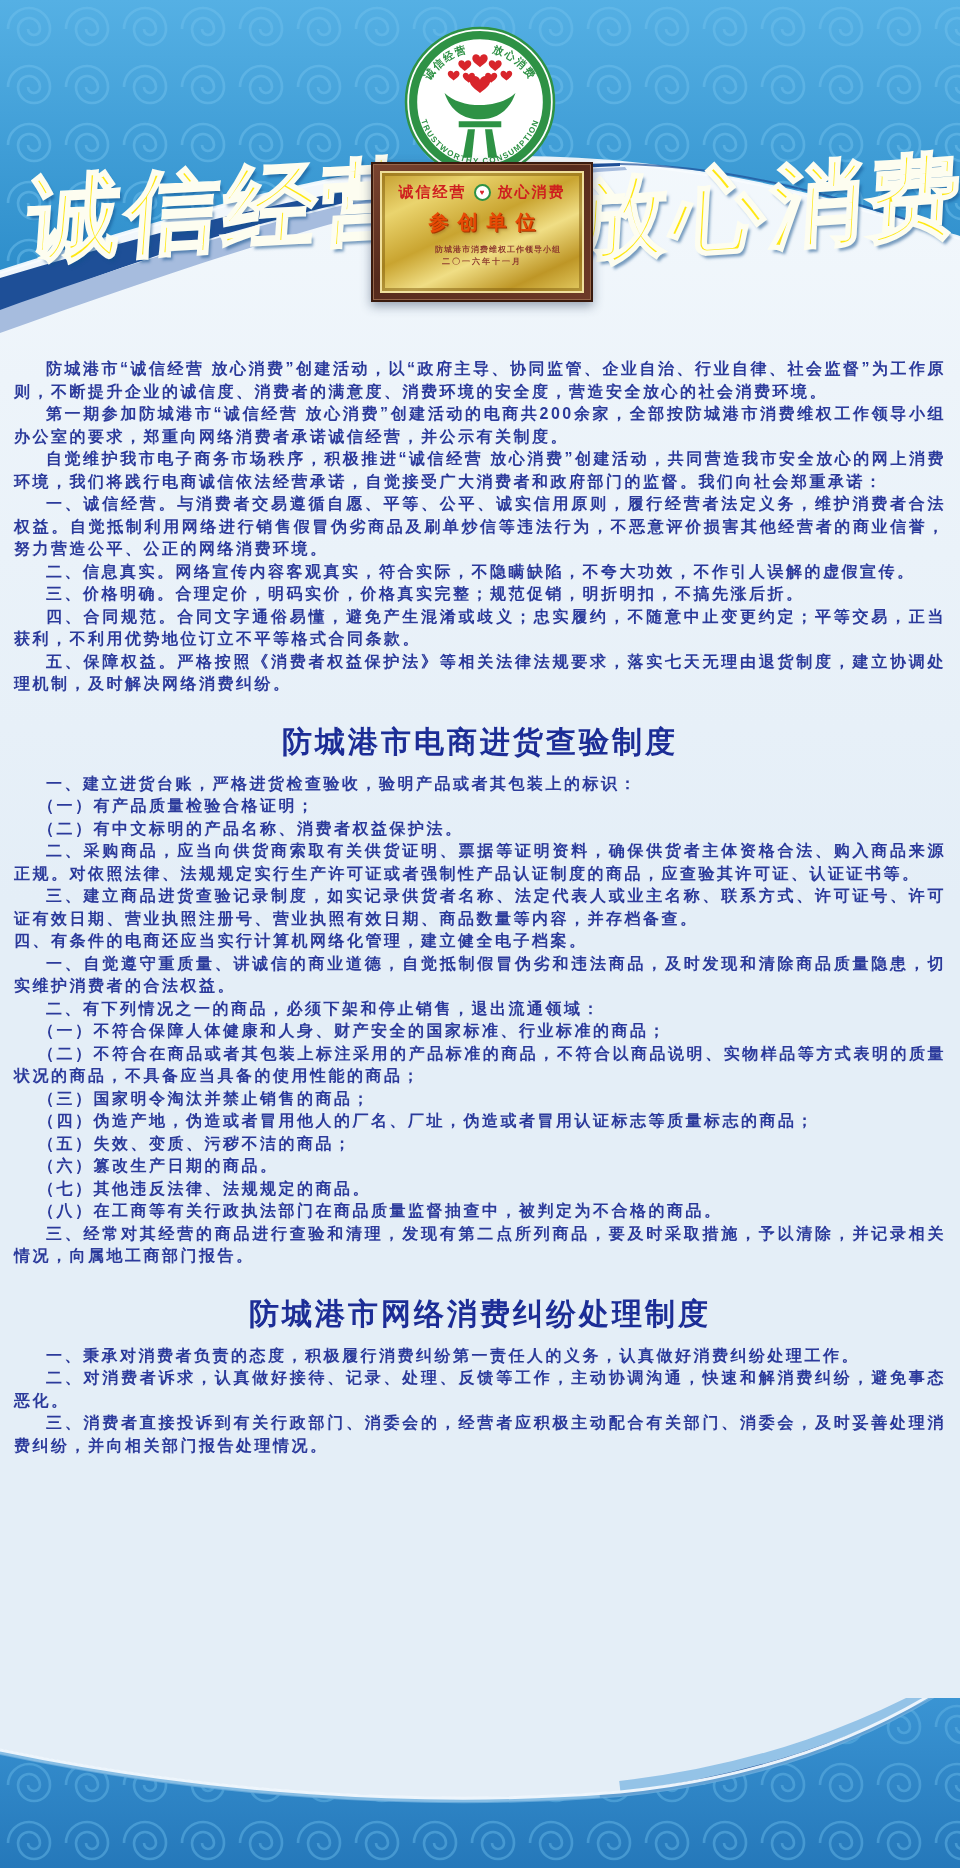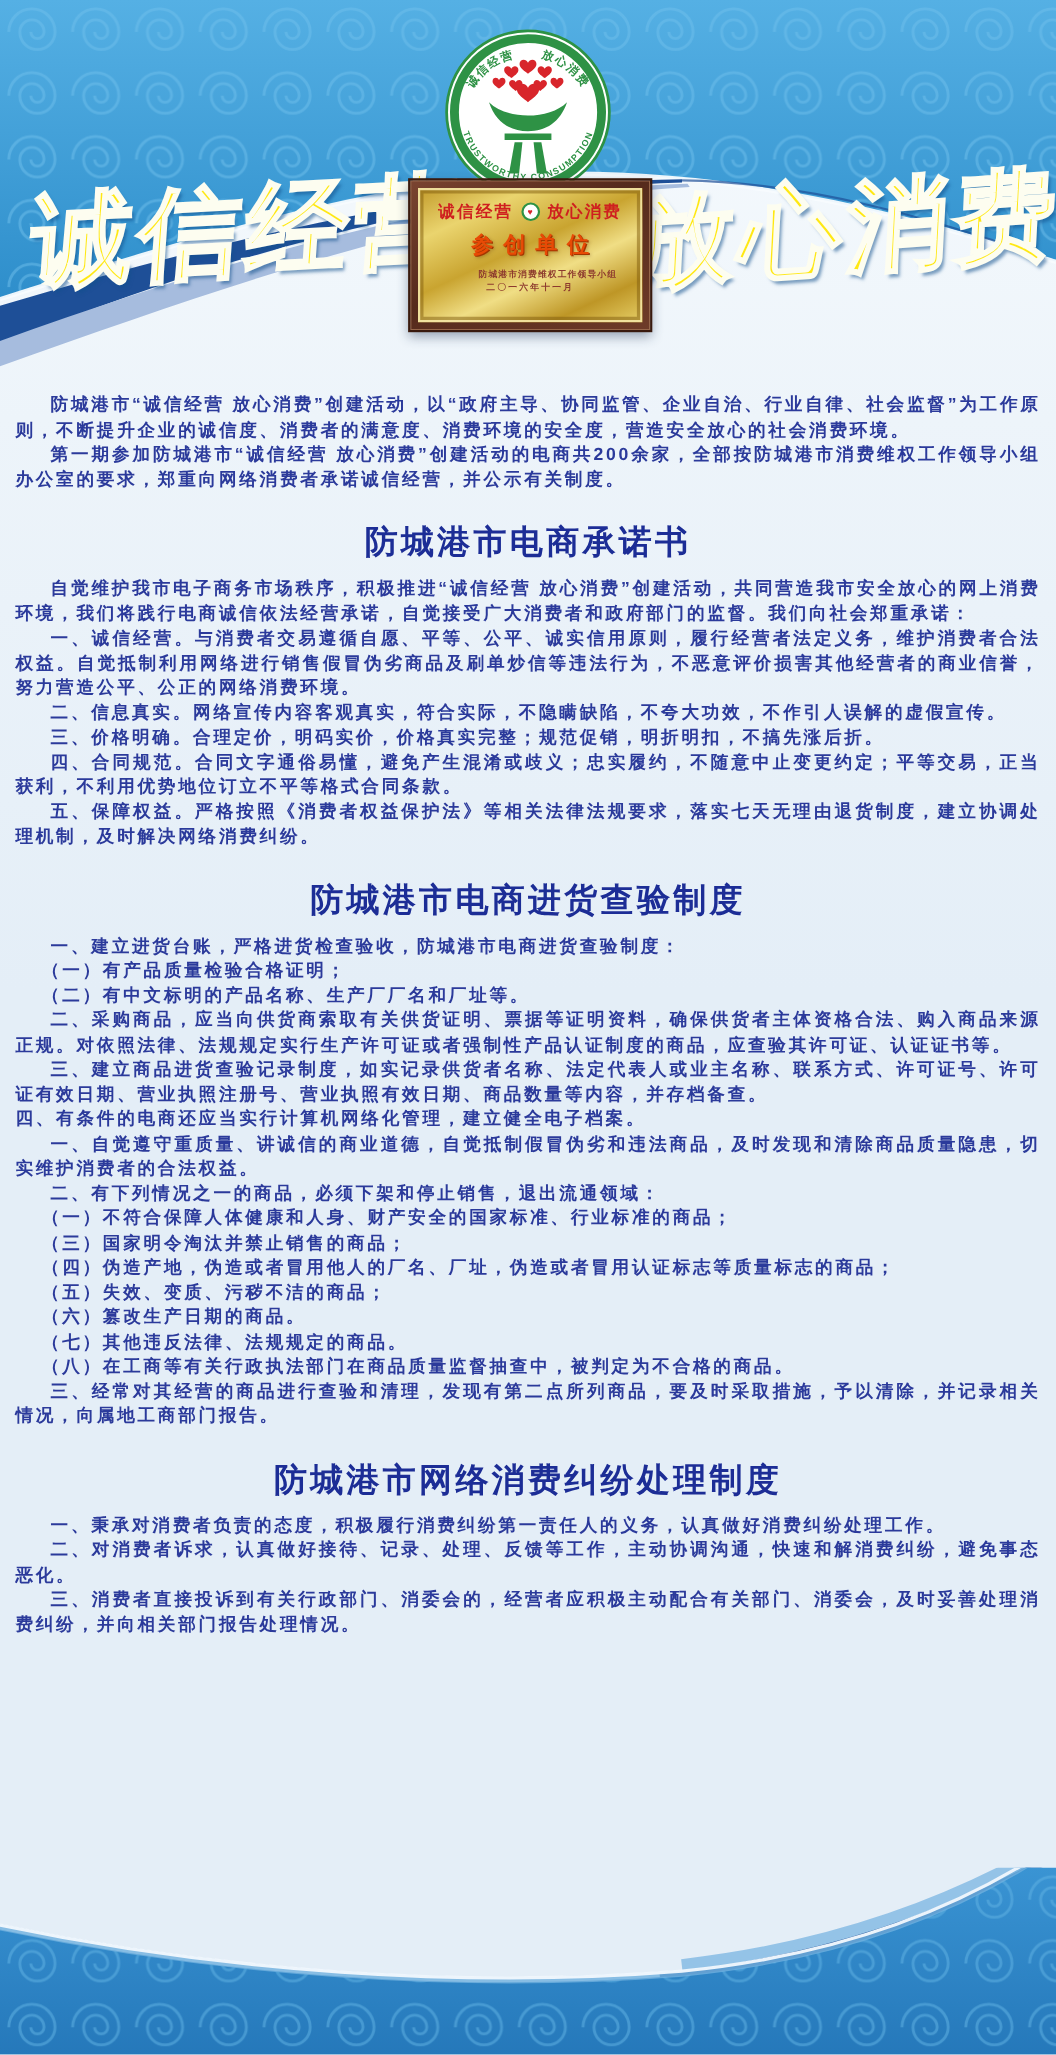--- a/index.html
+++ b/index.html
@@ -136,39 +136,39 @@
       <div class="plaque-title">参创单位</div>
       <div class="plaque-issuer">防城港市消费维权工作领导小组</div>
       <div class="plaque-date">二〇一六年十一月</div>
     </div>
   </div>
 
   <div class="content">
     <p class="ind2">防城港市“诚信经营 放心消费”创建活动，以“政府主导、协同监管、企业自治、行业自律、社会监督”为工作原则，不断提升企业的诚信度、消费者的满意度、消费环境的安全度，营造安全放心的社会消费环境。</p>
     <p class="ind2">第一期参加防城港市“诚信经营 放心消费”创建活动的电商共200余家，全部按防城港市消费维权工作领导小组办公室的要求，郑重向网络消费者承诺诚信经营，并公示有关制度。</p>
 
-    <h2 class="sec-title">防城港市电商承诺书</h2>
     <p class="ind2">自觉维护我市电子商务市场秩序，积极推进“诚信经营 放心消费”创建活动，共同营造我市安全放心的网上消费环境，我们将践行电商诚信依法经营承诺，自觉接受广大消费者和政府部门的监督。我们向社会郑重承诺：</p>
     <p class="ind2">一、诚信经营。与消费者交易遵循自愿、平等、公平、诚实信用原则，履行经营者法定义务，维护消费者合法权益。自觉抵制利用网络进行销售假冒伪劣商品及刷单炒信等违法行为，不恶意评价损害其他经营者的商业信誉，努力营造公平、公正的网络消费环境。</p>
     <p class="ind2">二、信息真实。网络宣传内容客观真实，符合实际，不隐瞒缺陷，不夸大功效，不作引人误解的虚假宣传。</p>
     <p class="ind2">三、价格明确。合理定价，明码实价，价格真实完整；规范促销，明折明扣，不搞先涨后折。</p>
     <p class="ind2">四、合同规范。合同文字通俗易懂，避免产生混淆或歧义；忠实履约，不随意中止变更约定；平等交易，正当获利，不利用优势地位订立不平等格式合同条款。</p>
     <p class="ind2">五、保障权益。严格按照《消费者权益保护法》等相关法律法规要求，落实七天无理由退货制度，建立协调处理机制，及时解决网络消费纠纷。</p>
 
     <h2 class="sec-title">防城港市电商进货查验制度</h2>
-    <p class="ind2">一、建立进货台账，严格进货检查验收，防城港市电商进货查验制度：</p>
+    <p class="ind2">一、建立进货台账，严格进货检查验收，验明产品或者其包装上的标识：</p>
     <p class="ind15">（一）有产品质量检验合格证明；</p>
-    <p class="ind15">（二）有中文标明的产品名称、生产厂厂名和厂址等。</p>
+    <p class="ind15">（二）有中文标明的产品名称、消费者权益保护法。</p>
     <p class="ind2">二、采购商品，应当向供货商索取有关供货证明、票据等证明资料，确保供货者主体资格合法、购入商品来源正规。对依照法律、法规规定实行生产许可证或者强制性产品认证制度的商品，应查验其许可证、认证证书等。</p>
     <p class="ind2">三、建立商品进货查验记录制度，如实记录供货者名称、法定代表人或业主名称、联系方式、许可证号、许可证有效日期、营业执照注册号、营业执照有效日期、商品数量等内容，并存档备查。</p>
     <p class="ind0">四、有条件的电商还应当实行计算机网络化管理，建立健全电子档案。</p>
 
     <p class="ind2">一、自觉遵守重质量、讲诚信的商业道德，自觉抵制假冒伪劣和违法商品，及时发现和清除商品质量隐患，切实维护消费者的合法权益。</p>
     <p class="ind2">二、有下列情况之一的商品，必须下架和停止销售，退出流通领域：</p>
     <p class="ind15">（一）不符合保障人体健康和人身、财产安全的国家标准、行业标准的商品；</p>
+    <p class="ind15">（二）不符合在商品或者其包装上标注采用的产品标准的商品，不符合以商品说明、实物样品等方式表明的质量状况的商品，不具备应当具备的使用性能的商品；</p>
     <p class="ind15">（三）国家明令淘汰并禁止销售的商品；</p>
     <p class="ind15">（四）伪造产地，伪造或者冒用他人的厂名、厂址，伪造或者冒用认证标志等质量标志的商品；</p>
     <p class="ind15">（五）失效、变质、污秽不洁的商品；</p>
     <p class="ind15">（六）篡改生产日期的商品。</p>
     <p class="ind15">（七）其他违反法律、法规规定的商品。</p>
     <p class="ind15">（八）在工商等有关行政执法部门在商品质量监督抽查中，被判定为不合格的商品。</p>
     <p class="ind2">三、经常对其经营的商品进行查验和清理，发现有第二点所列商品，要及时采取措施，予以清除，并记录相关情况，向属地工商部门报告。</p>
 
     <h2 class="sec-title">防城港市网络消费纠纷处理制度</h2>
     <p class="ind2">一、秉承对消费者负责的态度，积极履行消费纠纷第一责任人的义务，认真做好消费纠纷处理工作。</p>

